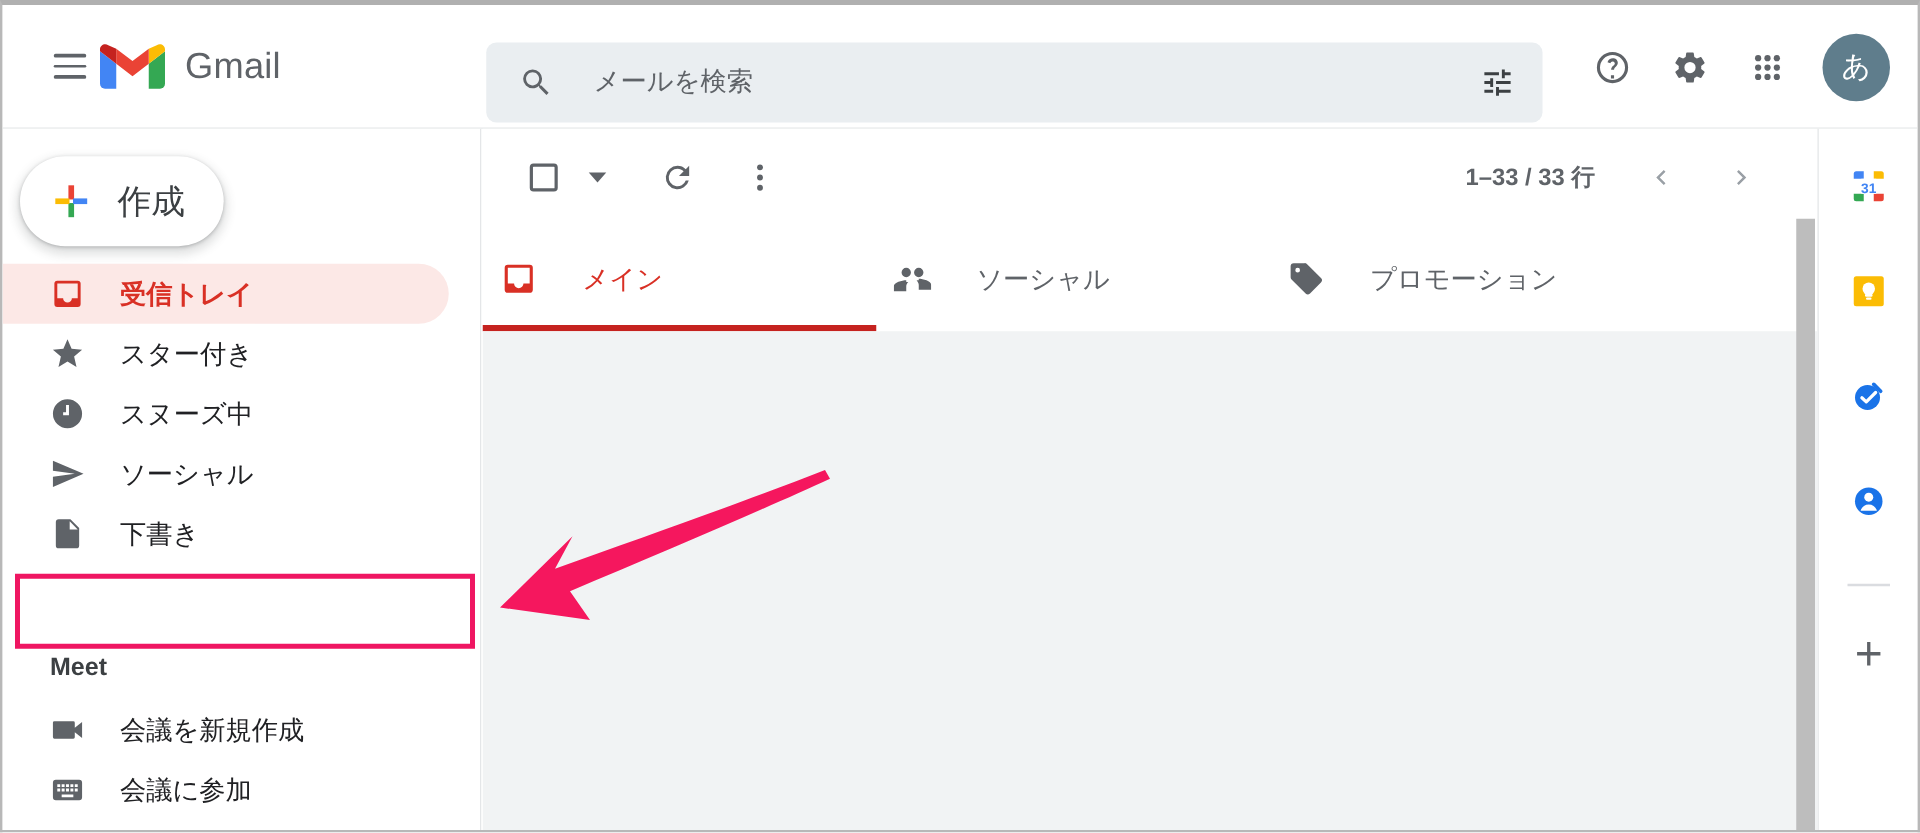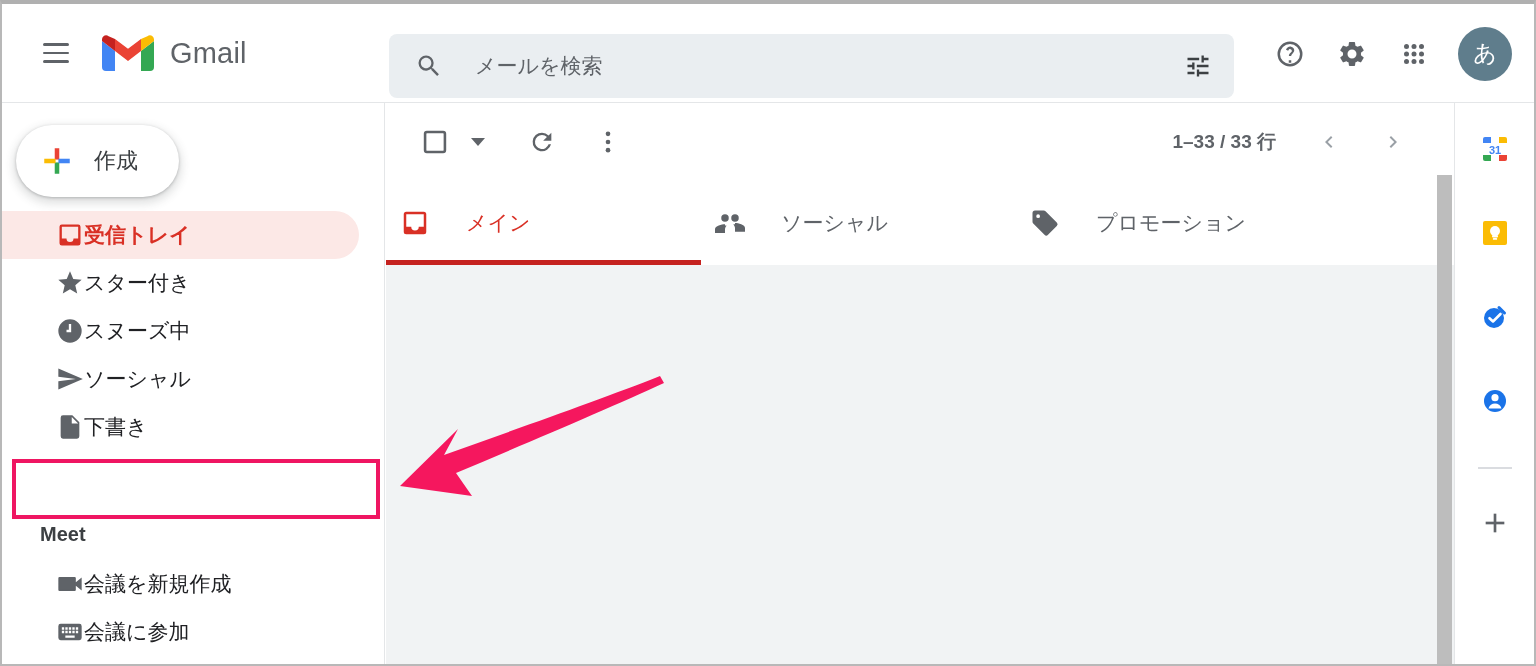--- a/index.html
+++ b/index.html
@@ -46,21 +46,20 @@
     border-radius: 50%;
   }
   .hamburger span {
     display: block;
     width: 26px; height: 2.5px;
     background: #5f6368;
     border-radius: 2px;
   }
   .brand {
     display: flex; align-items: center;
-    margin-left: 22px;
     gap: 16px;
     cursor: pointer;
   }
   .gm-logo { width: 52px; height: 40px; display: block; }
   .brand-text {
     font-size: 29px;
     color: #5f6368;
     letter-spacing: .2px;
   }
 
@@ -127,27 +126,28 @@
     width: 163px; height: 72px;
     background: #ffffff;
     border-radius: 36px;
     box-shadow: 0 1px 3px rgba(60,64,67,.30), 0 4px 8px 3px rgba(60,64,67,.15);
     display: flex; align-items: center;
     padding-left: 24px;
     gap: 20px;
     cursor: pointer;
   }
   .plus-icon { width: 34px; height: 34px; }
-  .compose-label { font-size: 22px; color: #3c4043; }
+  .compose-label { font-size: 27px; color: #3c4043; }
 
   .nav { margin-top: 14px; }
   .nav-item {
     height: 48px;
     display: flex; align-items: center;
-    padding-left: 54px;
+    padding-left: 38px;
+    gap: 28px;
     cursor: pointer;
     border-radius: 0 24px 24px 0;
     color: #202124;
     font-size: 21px;
     margin-right: 25px;
   }
   .nav-item .ic { width: 28px; height: 28px; flex: 0 0 auto; display: block; }
   .nav-item.active {
     background: #fce8e6;
     color: #d93025;

